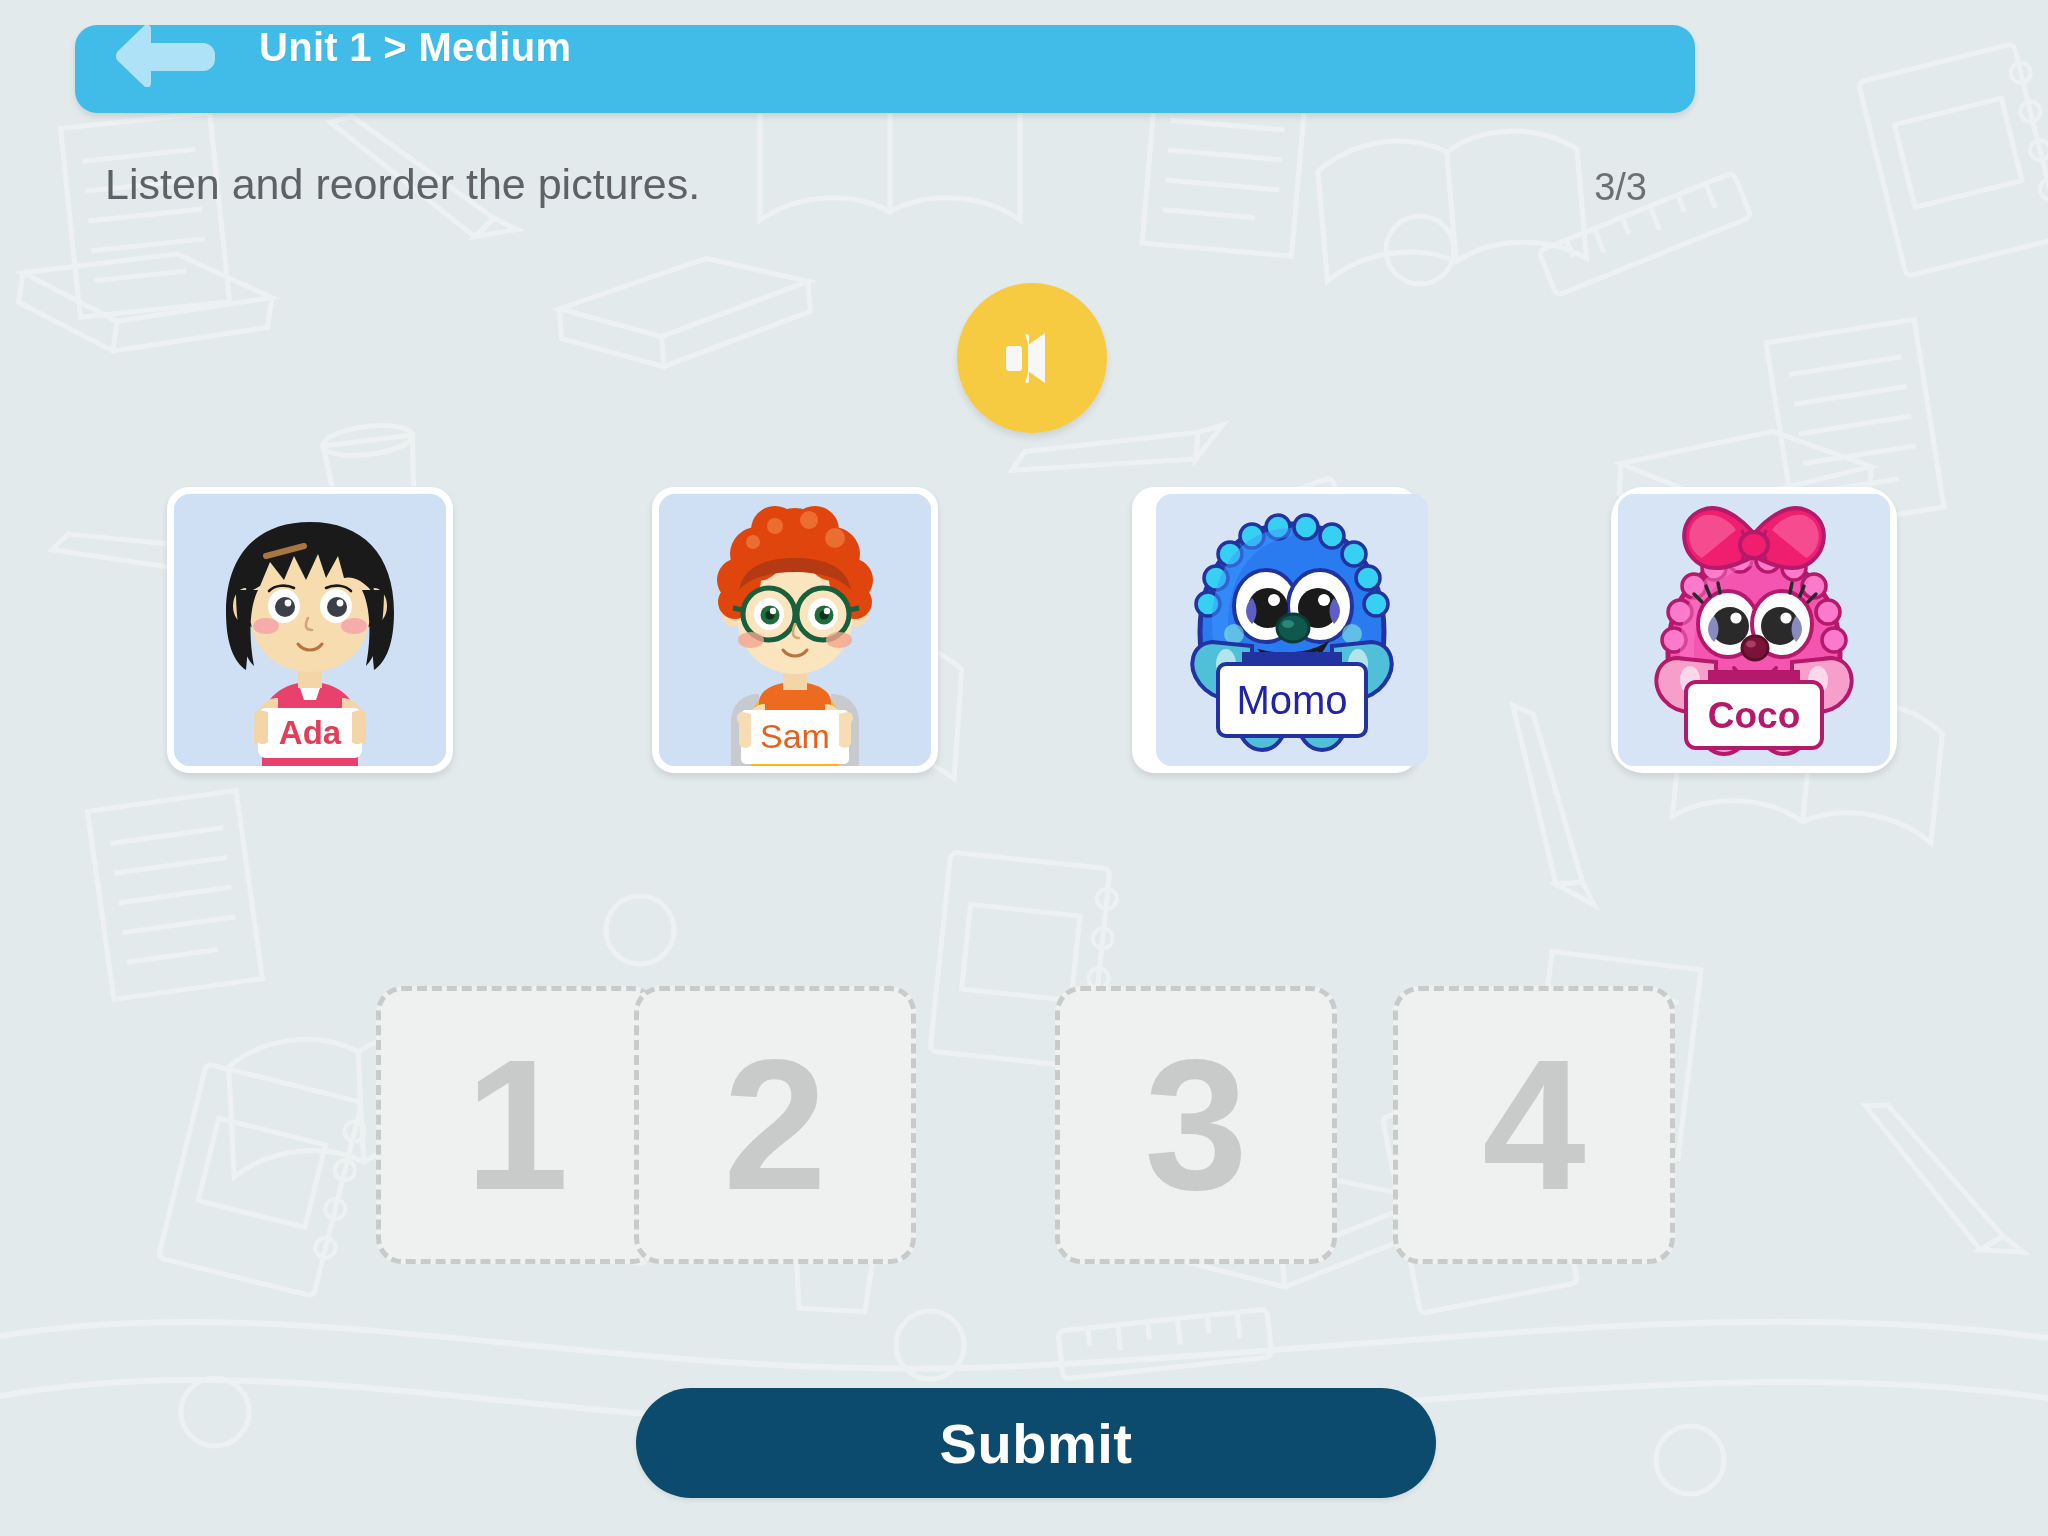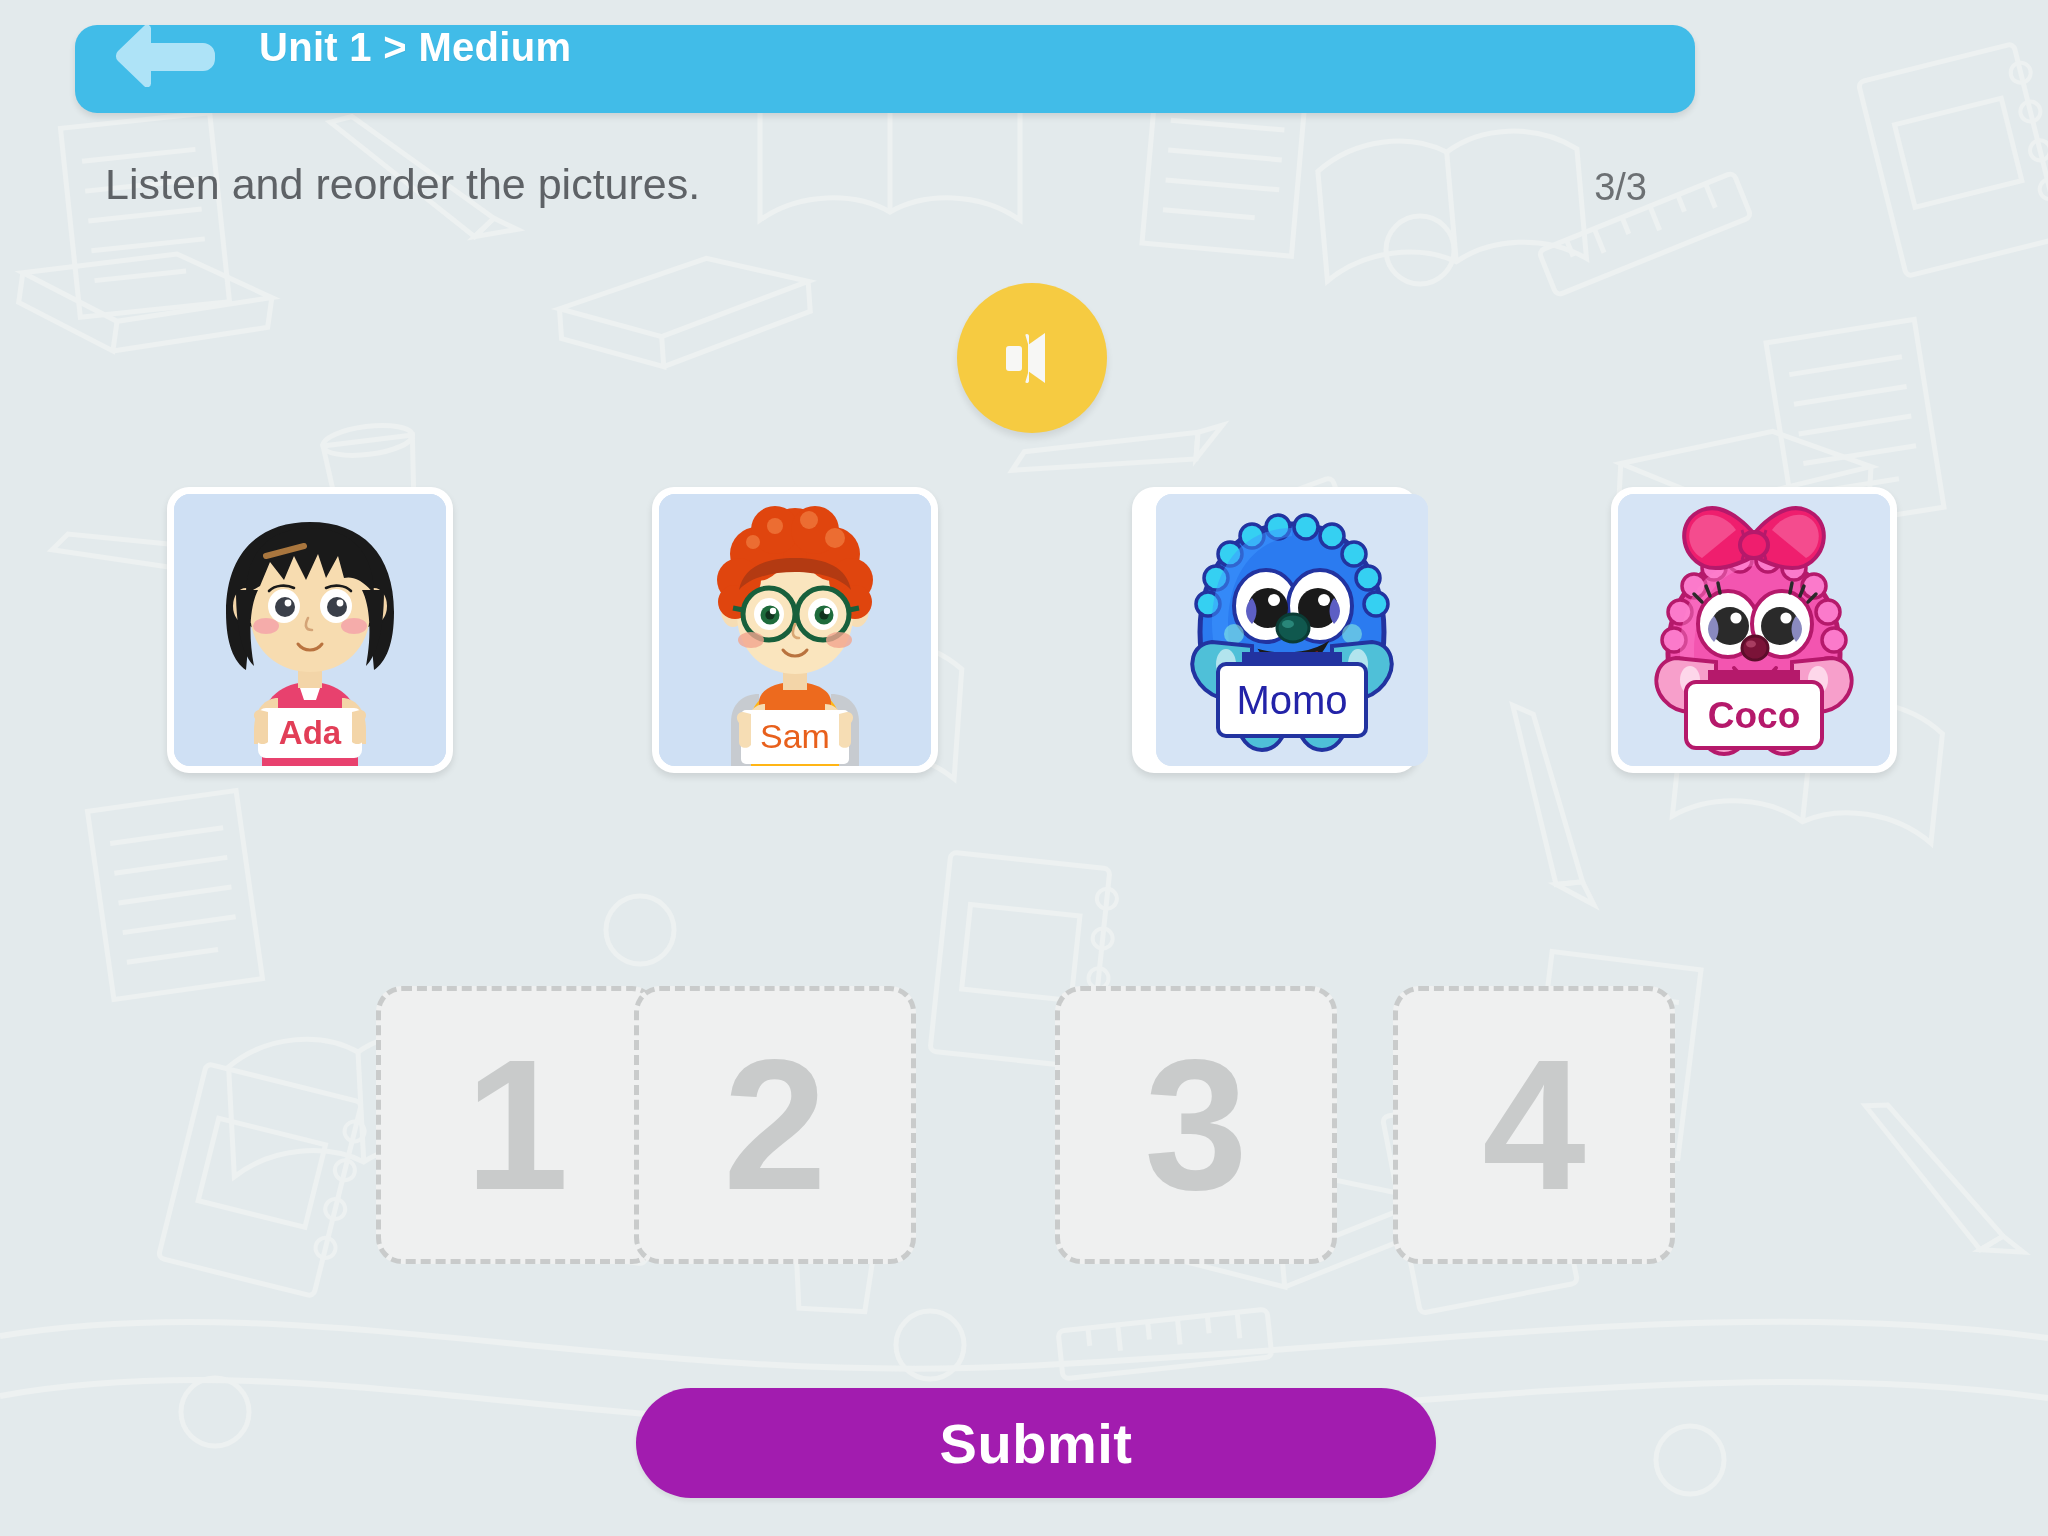--- a/index.html
+++ b/index.html
@@ -84,21 +84,21 @@
     cursor:pointer;
   }
   .slot-number{
     font-size:186px;font-weight:bold;color:#C9CBCB;
     line-height:1;user-select:none;
   }
 
   
   #submit-button{
     position:absolute;left:636px;top:1388px;width:800px;height:110px;
-    background:#a21caf;border-radius:55px;border:none;
+    background:#0c4a6e;border-radius:55px;border:none;
     display:flex;align-items:center;justify-content:center;
     box-shadow:0 3px 5px rgba(0,0,0,.07);
     cursor:default;z-index:6;
   }
   #submit-label{
     color:#ffffff;font-size:56px;font-weight:bold;letter-spacing:.5px;
   }
 </style>
 </head>
 <body>
@@ -405,21 +405,21 @@
         <ellipse cx="70" cy="170" rx="10" ry="15" fill="#E8F7FA" opacity=".65"></ellipse>
         <ellipse cx="202" cy="170" rx="10" ry="15" fill="#E8F7FA" opacity=".65"></ellipse>
 
         <rect x="86" y="158" width="100" height="14" fill="#2233A0"></rect>
         <rect x="62" y="170" width="148" height="72" rx="8" fill="#FFFFFF" stroke="#2233A0" stroke-width="4"></rect>
         <text x="136" y="220" font-family="Liberation Sans, sans-serif" font-size="40" fill="#2323A8" text-anchor="middle">Momo</text>
       </svg>
     </div>
   </div>
 
-  <div class="pic-card" style="left:1611px;">
+  <div class="pic-card" style="left:1611px;border-radius:32px;">
     <div class="pic-card-inner" style="background:#D6E4F5;">
       <svg viewBox="0 0 272 272" xmlns="http://www.w3.org/2000/svg">
         <rect width="272" height="272" fill="#D6E4F5"></rect>
 
         <ellipse cx="106" cy="234" rx="24" ry="26" fill="#F79FCB" stroke="#B5196B" stroke-width="4"></ellipse>
         <ellipse cx="166" cy="234" rx="24" ry="26" fill="#F79FCB" stroke="#B5196B" stroke-width="4"></ellipse>
 
         <path d="M136,62 C82,62 50,106 50,160 C50,212 82,242 136,242 C190,242 222,212 222,160 C222,106 190,62 136,62 Z" fill="#F355B0" stroke="#B5196B" stroke-width="5"></path>
 
         <g fill="#FB7ACB" stroke="#B5196B" stroke-width="3.5">

